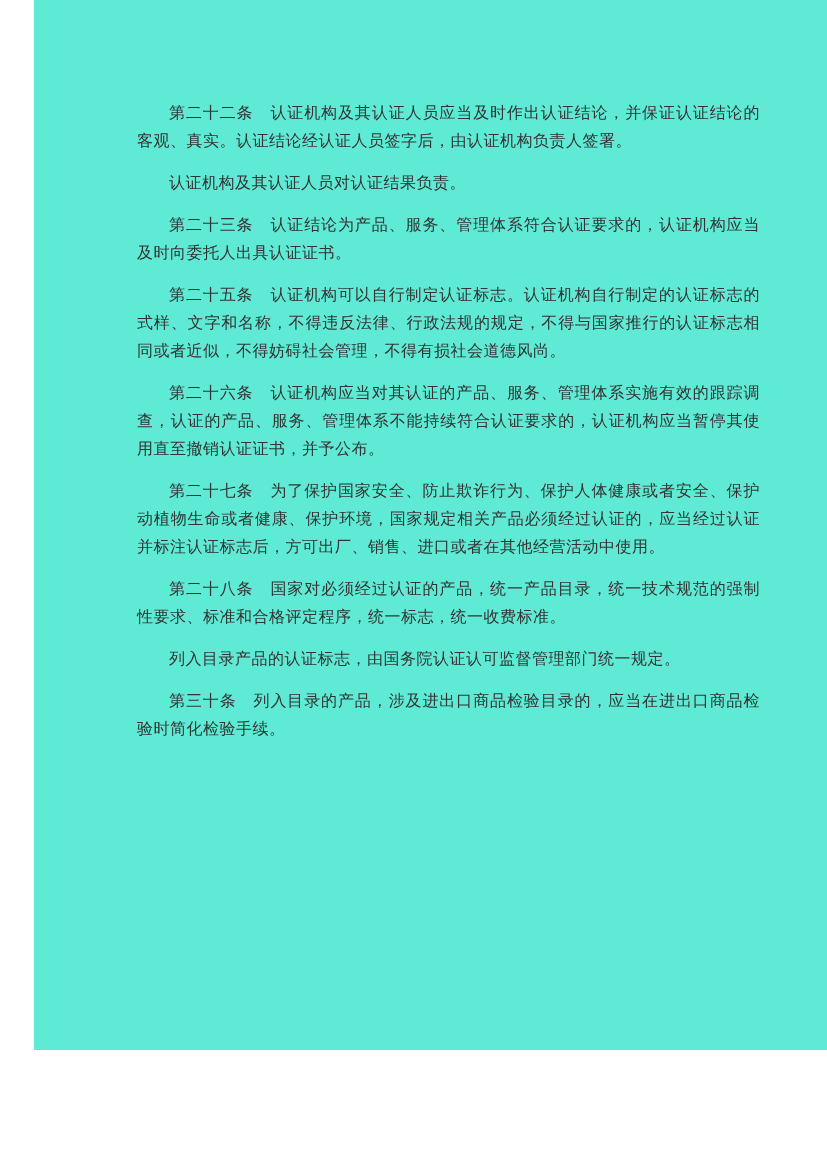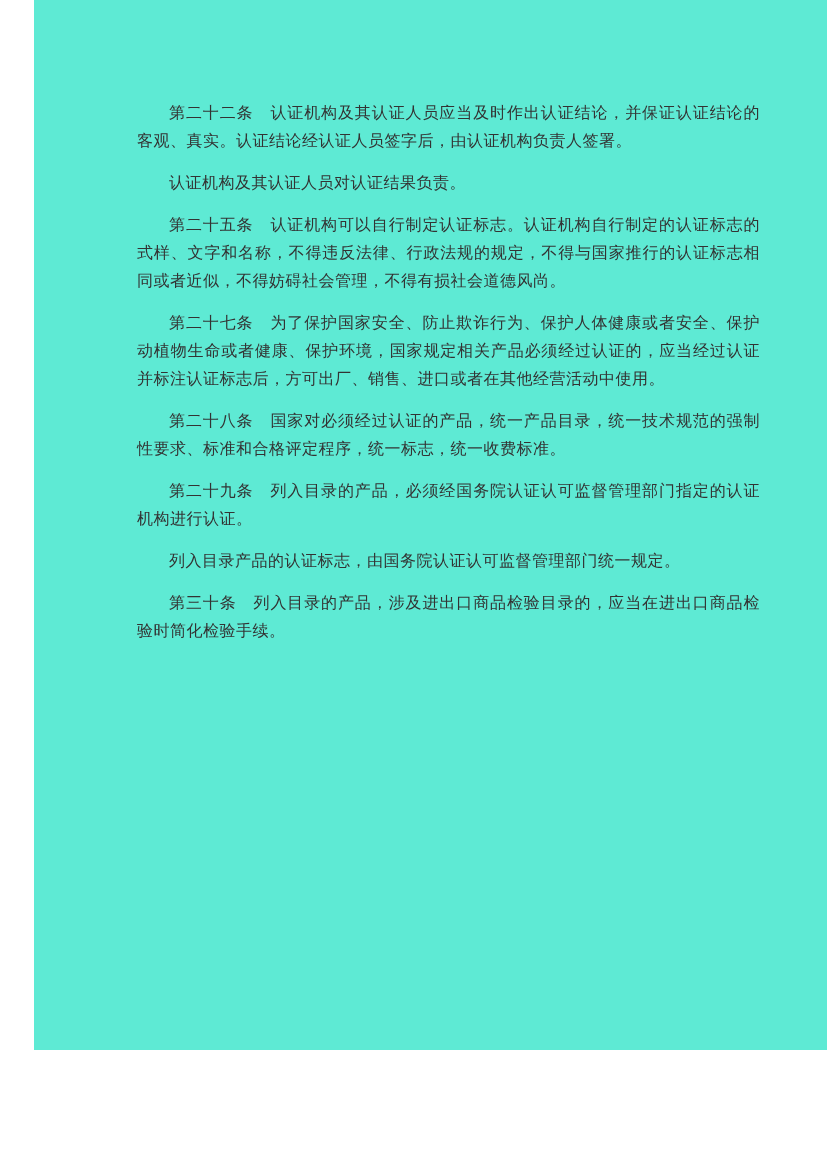--- a/index.html
+++ b/index.html
@@ -47,21 +47,22 @@
     color: #333333;
   }
 </style>
 </head>
 <body>
 
 <div class="page">
   <div class="content">
     <p>第二十二条　认证机构及其认证人员应当及时作出认证结论，并保证认证结论的客观、真实。认证结论经认证人员签字后，由认证机构负责人签署。</p>
     <p>认证机构及其认证人员对认证结果负责。</p>
+    <p>第二十三条　认证结论为产品、服务、管理体系符合认证要求的，认证机构应当及时向委托人出具认证证书。</p>
     <p>第二十五条　认证机构可以自行制定认证标志。认证机构自行制定的认证标志的式样、文字和名称，不得违反法律、行政法规的规定，不得与国家推行的认证标志相同或者近似，不得妨碍社会管理，不得有损社会道德风尚。</p>
+    <p>第二十六条　认证机构应当对其认证的产品、服务、管理体系实施有效的跟踪调查，认证的产品、服务、管理体系不能持续符合认证要求的，认证机构应当暂停其使用直至撤销认证证书，并予公布。</p>
     <p>第二十七条　为了保护国家安全、防止欺诈行为、保护人体健康或者安全、保护动植物生命或者健康、保护环境，国家规定相关产品必须经过认证的，应当经过认证并标注认证标志后，方可出厂、销售、进口或者在其他经营活动中使用。</p>
     <p>第二十八条　国家对必须经过认证的产品，统一产品目录，统一技术规范的强制性要求、标准和合格评定程序，统一标志，统一收费标准。</p>
-    <p>第二十九条　列入目录的产品，必须经国务院认证认可监督管理部门指定的认证机构进行认证。</p>
     <p>列入目录产品的认证标志，由国务院认证认可监督管理部门统一规定。</p>
     <p>第三十条　列入目录的产品，涉及进出口商品检验目录的，应当在进出口商品检验时简化检验手续。</p>
   </div>
   <div class="page-footer">第 4 页 共 11 页</div>
 </div>
 
 </body></html>

